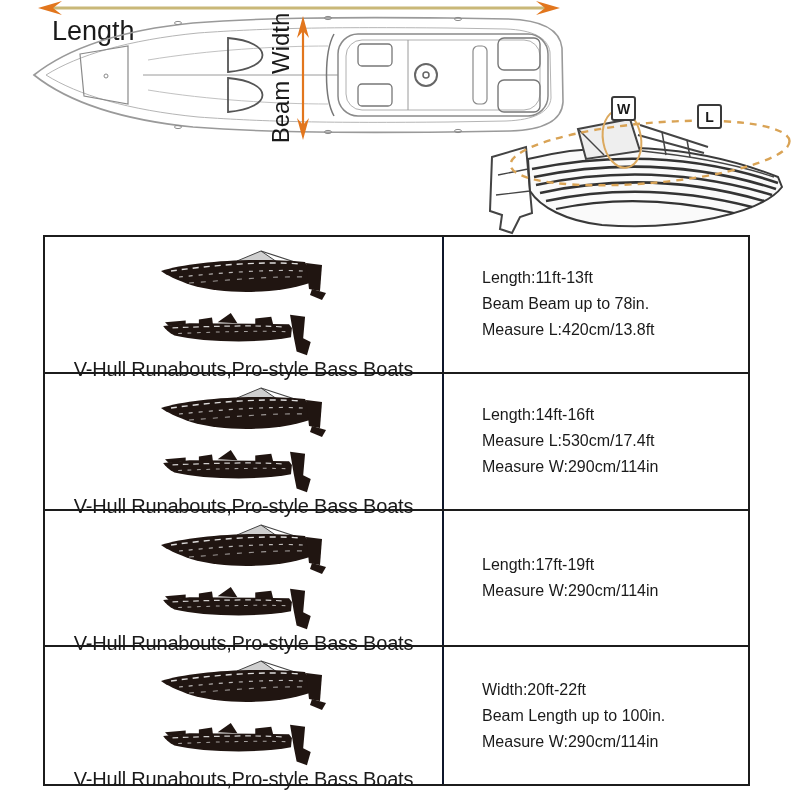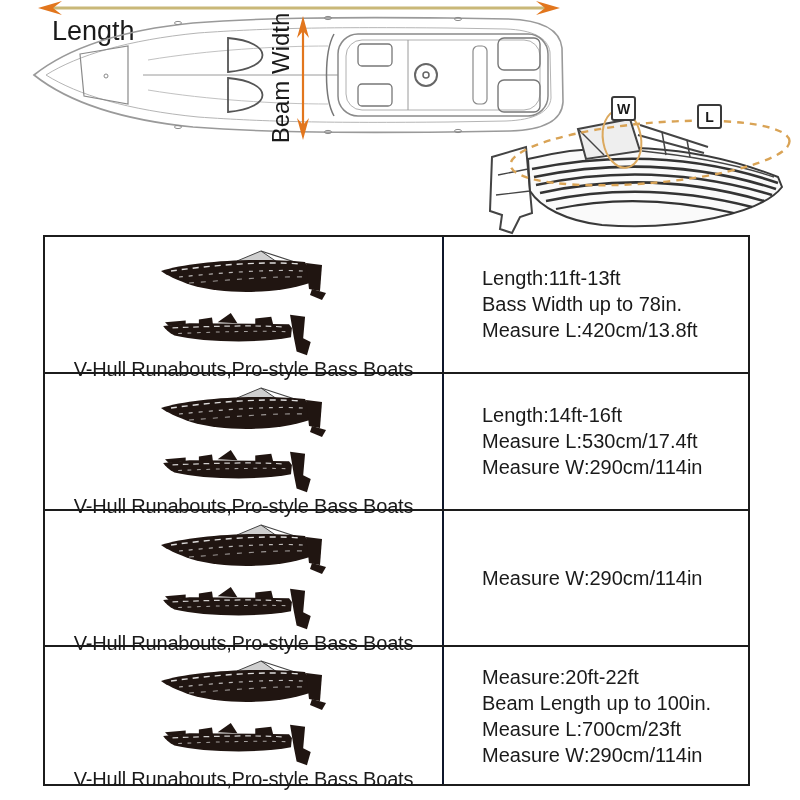--- a/index.html
+++ b/index.html
@@ -31,21 +31,21 @@
   .sil-run{margin-top:2px;}
   .sil-bass{margin-top:10px;}
   .caption{
     margin-top:auto;font-size:20px;letter-spacing:-0.2px;white-space:nowrap;
     padding-bottom:2px;
   }
   .cell-right{
     display:flex;flex-direction:column;justify-content:center;
     padding-left:38px;box-sizing:border-box;
   }
-  .spec{font-size:20px;line-height:26px;white-space:nowrap;}
+  .spec{font-size:16px;line-height:26px;white-space:nowrap;}
 </style>
 </head>
 <body>
 
 <svg class="hero" viewBox="0 0 800 235">
   <defs>
 
     <symbol id="sym-runabout" viewBox="0 0 170 52">
       <path d="M78,12 L102,2 L118,13 L86,17 Z" fill="#cfcfcf" stroke="#444" stroke-width="1"></path>
       <path d="M102,2 L148,17" stroke="#444" stroke-width="1.2" fill="none"></path>
@@ -148,21 +148,21 @@
       <svg class="sil-run" width="170" height="52">
           <use href="#sym-runabout"></use>
         </svg>
       <svg class="sil-bass" width="165" height="47">
           <use href="#sym-bassboat"></use>
         </svg>
       <div class="caption">V-Hull Runabouts,Pro-style Bass Boats</div>
     </div>
     <div class="cell-right">
       <div class="spec">Length:11ft-13ft</div>
-      <div class="spec">Bass Width up to 78in.</div>
+      <div class="spec">Beam Beam up to 78in.</div>
       <div class="spec">Measure L:420cm/13.8ft</div>
     </div>
   </div>
 
   <div class="row">
     <div class="cell-left">
       <svg class="sil-run" width="170" height="52">
           <use href="#sym-runabout"></use>
         </svg>
       <svg class="sil-bass" width="165" height="47">
@@ -181,35 +181,35 @@
     <div class="cell-left">
       <svg class="sil-run" width="170" height="52">
           <use href="#sym-runabout"></use>
         </svg>
       <svg class="sil-bass" width="165" height="47">
           <use href="#sym-bassboat"></use>
         </svg>
       <div class="caption">V-Hull Runabouts,Pro-style Bass Boats</div>
     </div>
     <div class="cell-right">
+      <div class="spec">Length:17ft-19ft</div>
       <div class="spec">Measure W:290cm/114in</div>
     </div>
   </div>
 
   <div class="row">
     <div class="cell-left">
       <svg class="sil-run" width="170" height="52">
           <use href="#sym-runabout"></use>
         </svg>
       <svg class="sil-bass" width="165" height="47">
           <use href="#sym-bassboat"></use>
         </svg>
       <div class="caption">V-Hull Runabouts,Pro-style Bass Boats</div>
     </div>
     <div class="cell-right">
-      <div class="spec">Measure:20ft-22ft</div>
+      <div class="spec">Width:20ft-22ft</div>
       <div class="spec">Beam Length up to 100in.</div>
-      <div class="spec">Measure L:700cm/23ft</div>
       <div class="spec">Measure W:290cm/114in</div>
     </div>
   </div>
 
 </div>
 
 </body></html>

